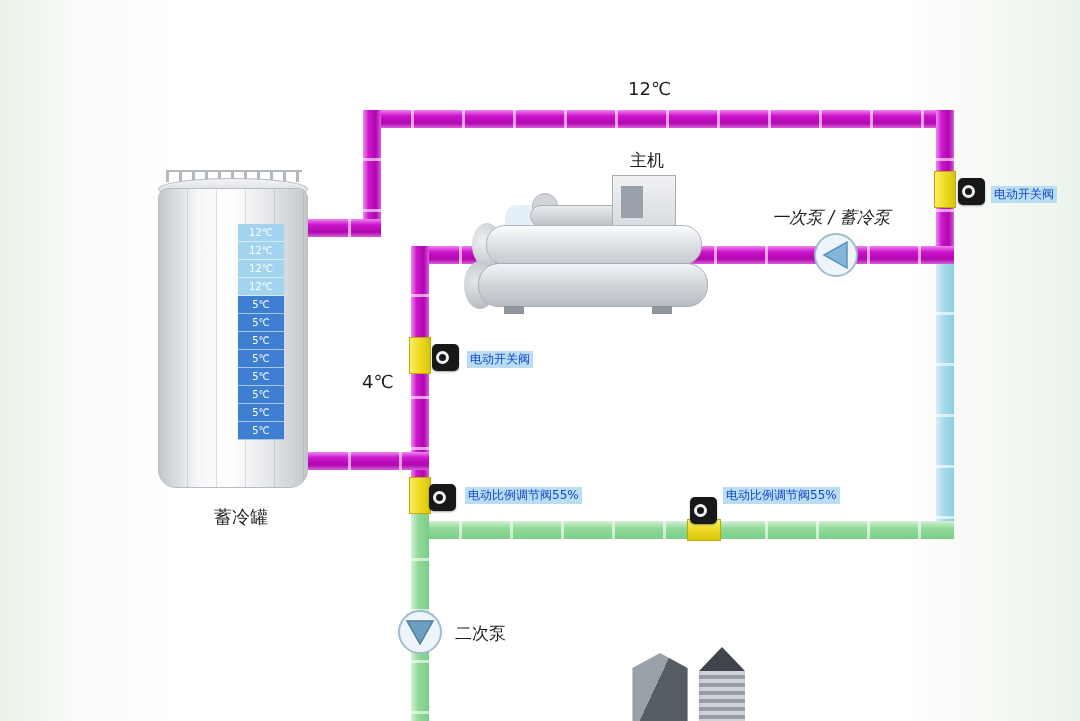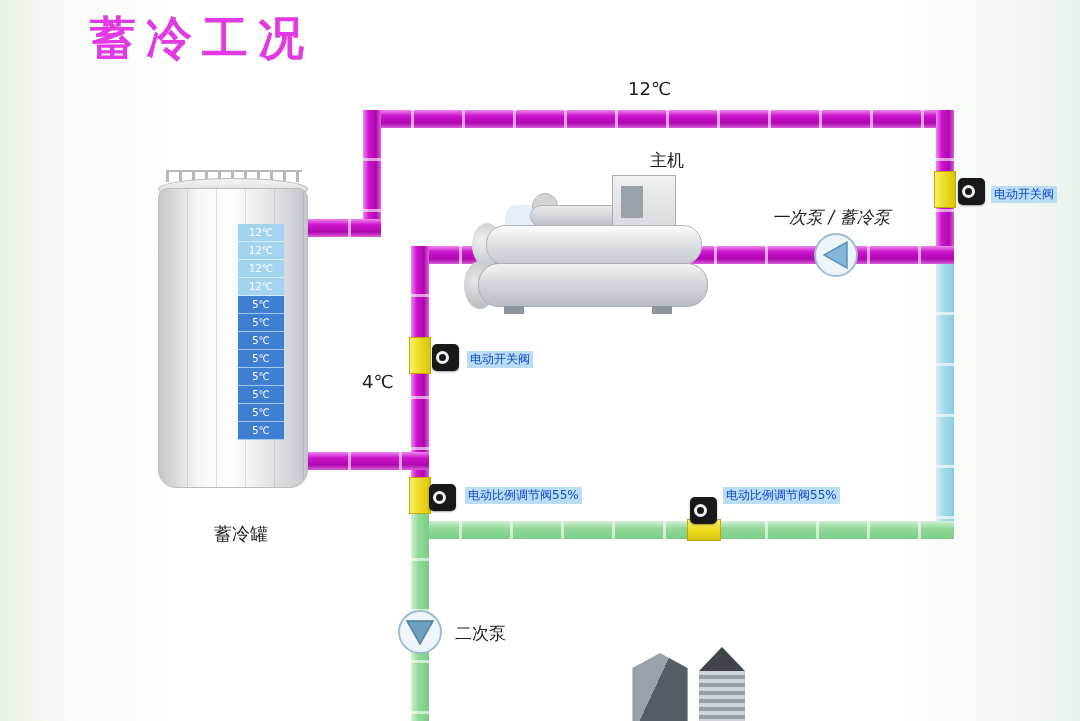--- a/index.html
+++ b/index.html
@@ -112,21 +112,20 @@
   .eq-b .cone { position:absolute; left:1px; top:0; width:46px; height:24px; background:#40454c;
     clip-path:polygon(50% 0,100% 100%,0 100%); }
   .eq-b .ribs { position:absolute; left:1px; top:24px; width:46px; height:50px;
     background:repeating-linear-gradient(180deg,#cfd3d7 0 4px,#969ca3 4px 8px); }
 </style>
 </head>
 <body>
 
 <div class="canvas">
 
-  <div class="title">蓄冷工况</div>
 
   <div class="pipe mag h" style="left:363px; top:110px; width:591px; height:18px;"></div>
   <div class="pipe mag v" style="left:363px; top:110px; width:18px; height:127px;"></div>
   <div class="pipe mag h" style="left:300px; top:219px; width:81px; height:18px;"></div>
   <div class="pipe mag v" style="left:936px; top:110px; width:18px; height:154px;"></div>
   <div class="pipe mag h" style="left:411px; top:246px; width:543px; height:18px;"></div>
   <div class="pipe mag v" style="left:411px; top:246px; width:18px; height:234px;"></div>
   <div class="pipe mag h" style="left:300px; top:452px; width:129px; height:18px;"></div>
 
   <div class="pipe cyn v" style="left:936px; top:264px; width:18px; height:257px;"></div>
@@ -146,37 +145,37 @@
         <div class="tank-row dark">5℃</div>
         <div class="tank-row dark">5℃</div>
         <div class="tank-row dark">5℃</div>
         <div class="tank-row dark">5℃</div>
         <div class="tank-row dark">5℃</div>
         <div class="tank-row dark">5℃</div>
         <div class="tank-row dark">5℃</div>
         <div class="tank-row dark">5℃</div>
       </div>
   </div>
-  <div class="lbl" style="left:214px; top:505px; font-size:18px;margin-top:17px;">蓄冷罐</div>
+  <div class="lbl" style="left:214px; top:505px; font-size:18px;">蓄冷罐</div>
 
   <div class="chiller">
     <div class="watermark"></div>
     <div class="elbow"></div>
     <div class="toppipe"></div>
     <div class="cabinet">
         <div class="panel"></div>
       </div>
     <div class="cap-u"></div>
     <div class="cyl-u"></div>
     <div class="cap-l"></div>
     <div class="cyl-l"></div>
     <div class="foot" style="left:34px;"></div>
     <div class="foot" style="left:182px;"></div>
   </div>
-  <div class="lbl" style="left:630px; top:149px;margin-left:20px;">主机</div>
+  <div class="lbl" style="left:630px; top:149px;">主机</div>
 
   <div class="lbl temp" style="left:628px; top:78px;">12℃</div>
   <div class="lbl temp" style="left:362px; top:371px;">4℃</div>
 
   <div>
     <div class="valve-body" style="left:934px; top:171px; width:22px; height:37px;"></div>
     <div class="actuator" style="left:958px; top:178px;">
         <div class="ring"></div>
       </div>
   </div>

